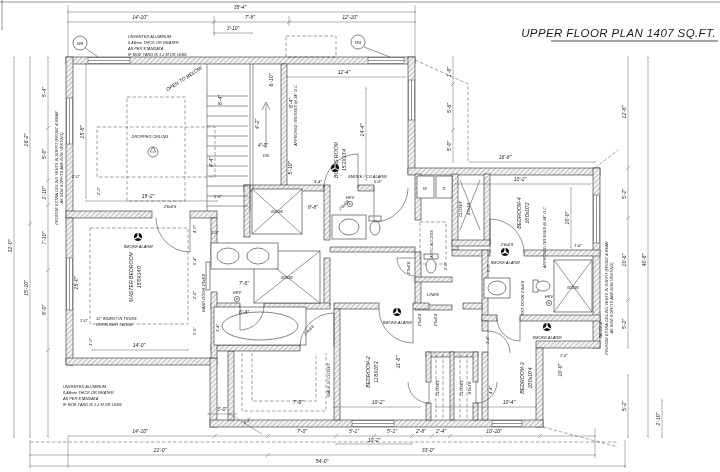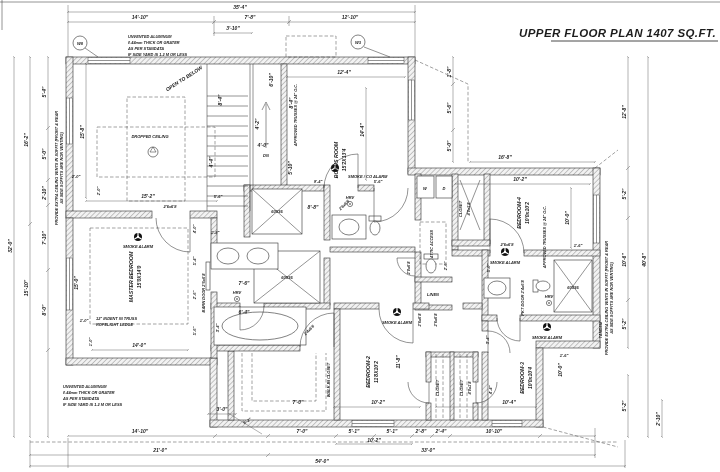--- a/index.html
+++ b/index.html
@@ -1,17 +1,17 @@
 <!DOCTYPE html>
 <html><head>
 <meta charset="utf-8">
 <style>
   html,body{margin:0;padding:0;background:#e8e8e8;}
   #sheet{position:relative;width:720px;height:472px;background:#ffffff;overflow:hidden;
-         font-family:"Liberation Sans",sans-serif;font-weight:bold;}
+         font-family:"Liberation Sans",sans-serif;}
   svg{position:absolute;left:0;top:0;}
   text{fill:#1c1c1c;font-family:"Liberation Sans",sans-serif;font-style:italic;}
   .d{font-size:5px;}
   .d4{font-size:4px;}
   .rm{font-size:5.2px;}
   .nt{font-size:3.9px;}
   .ttl{font-size:11.5px;letter-spacing:.4px;}
   .wall{fill:url(#hatch);stroke:#2e2e2e;stroke-width:.6;}
   .thin{stroke:#3a3a3a;stroke-width:.55;fill:none;}
   .dim{stroke:#555;stroke-width:.45;fill:none;}

